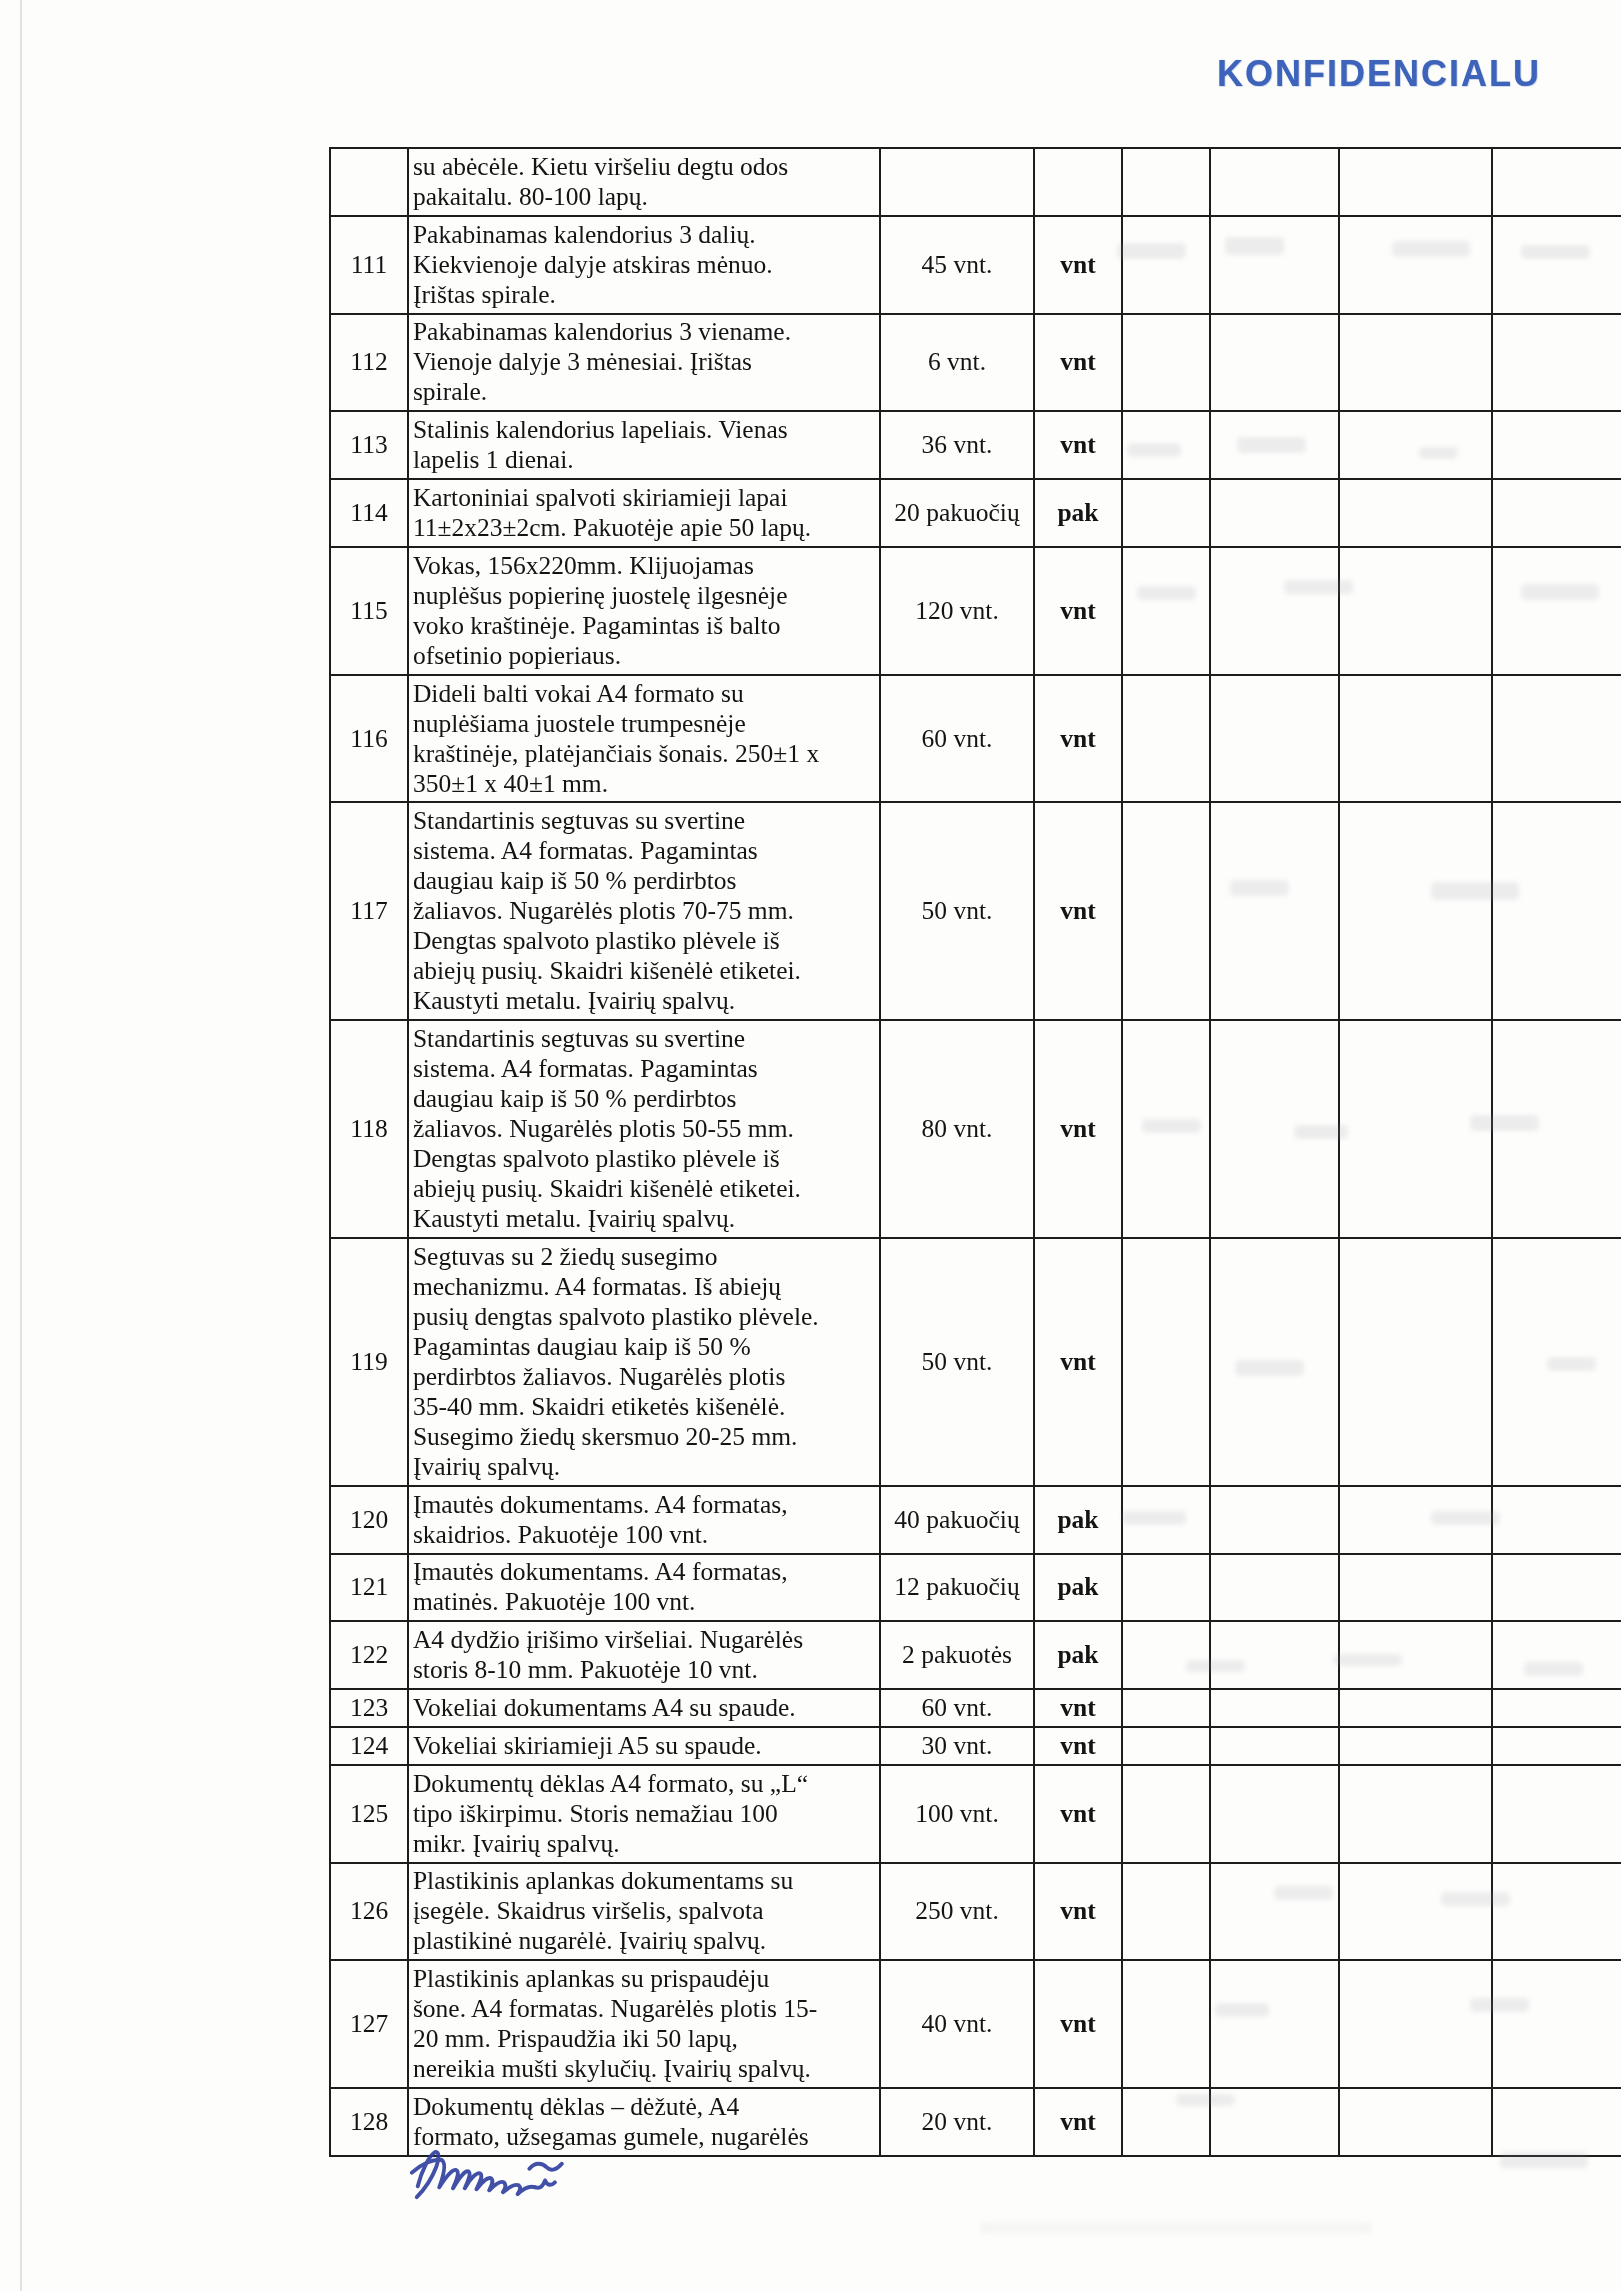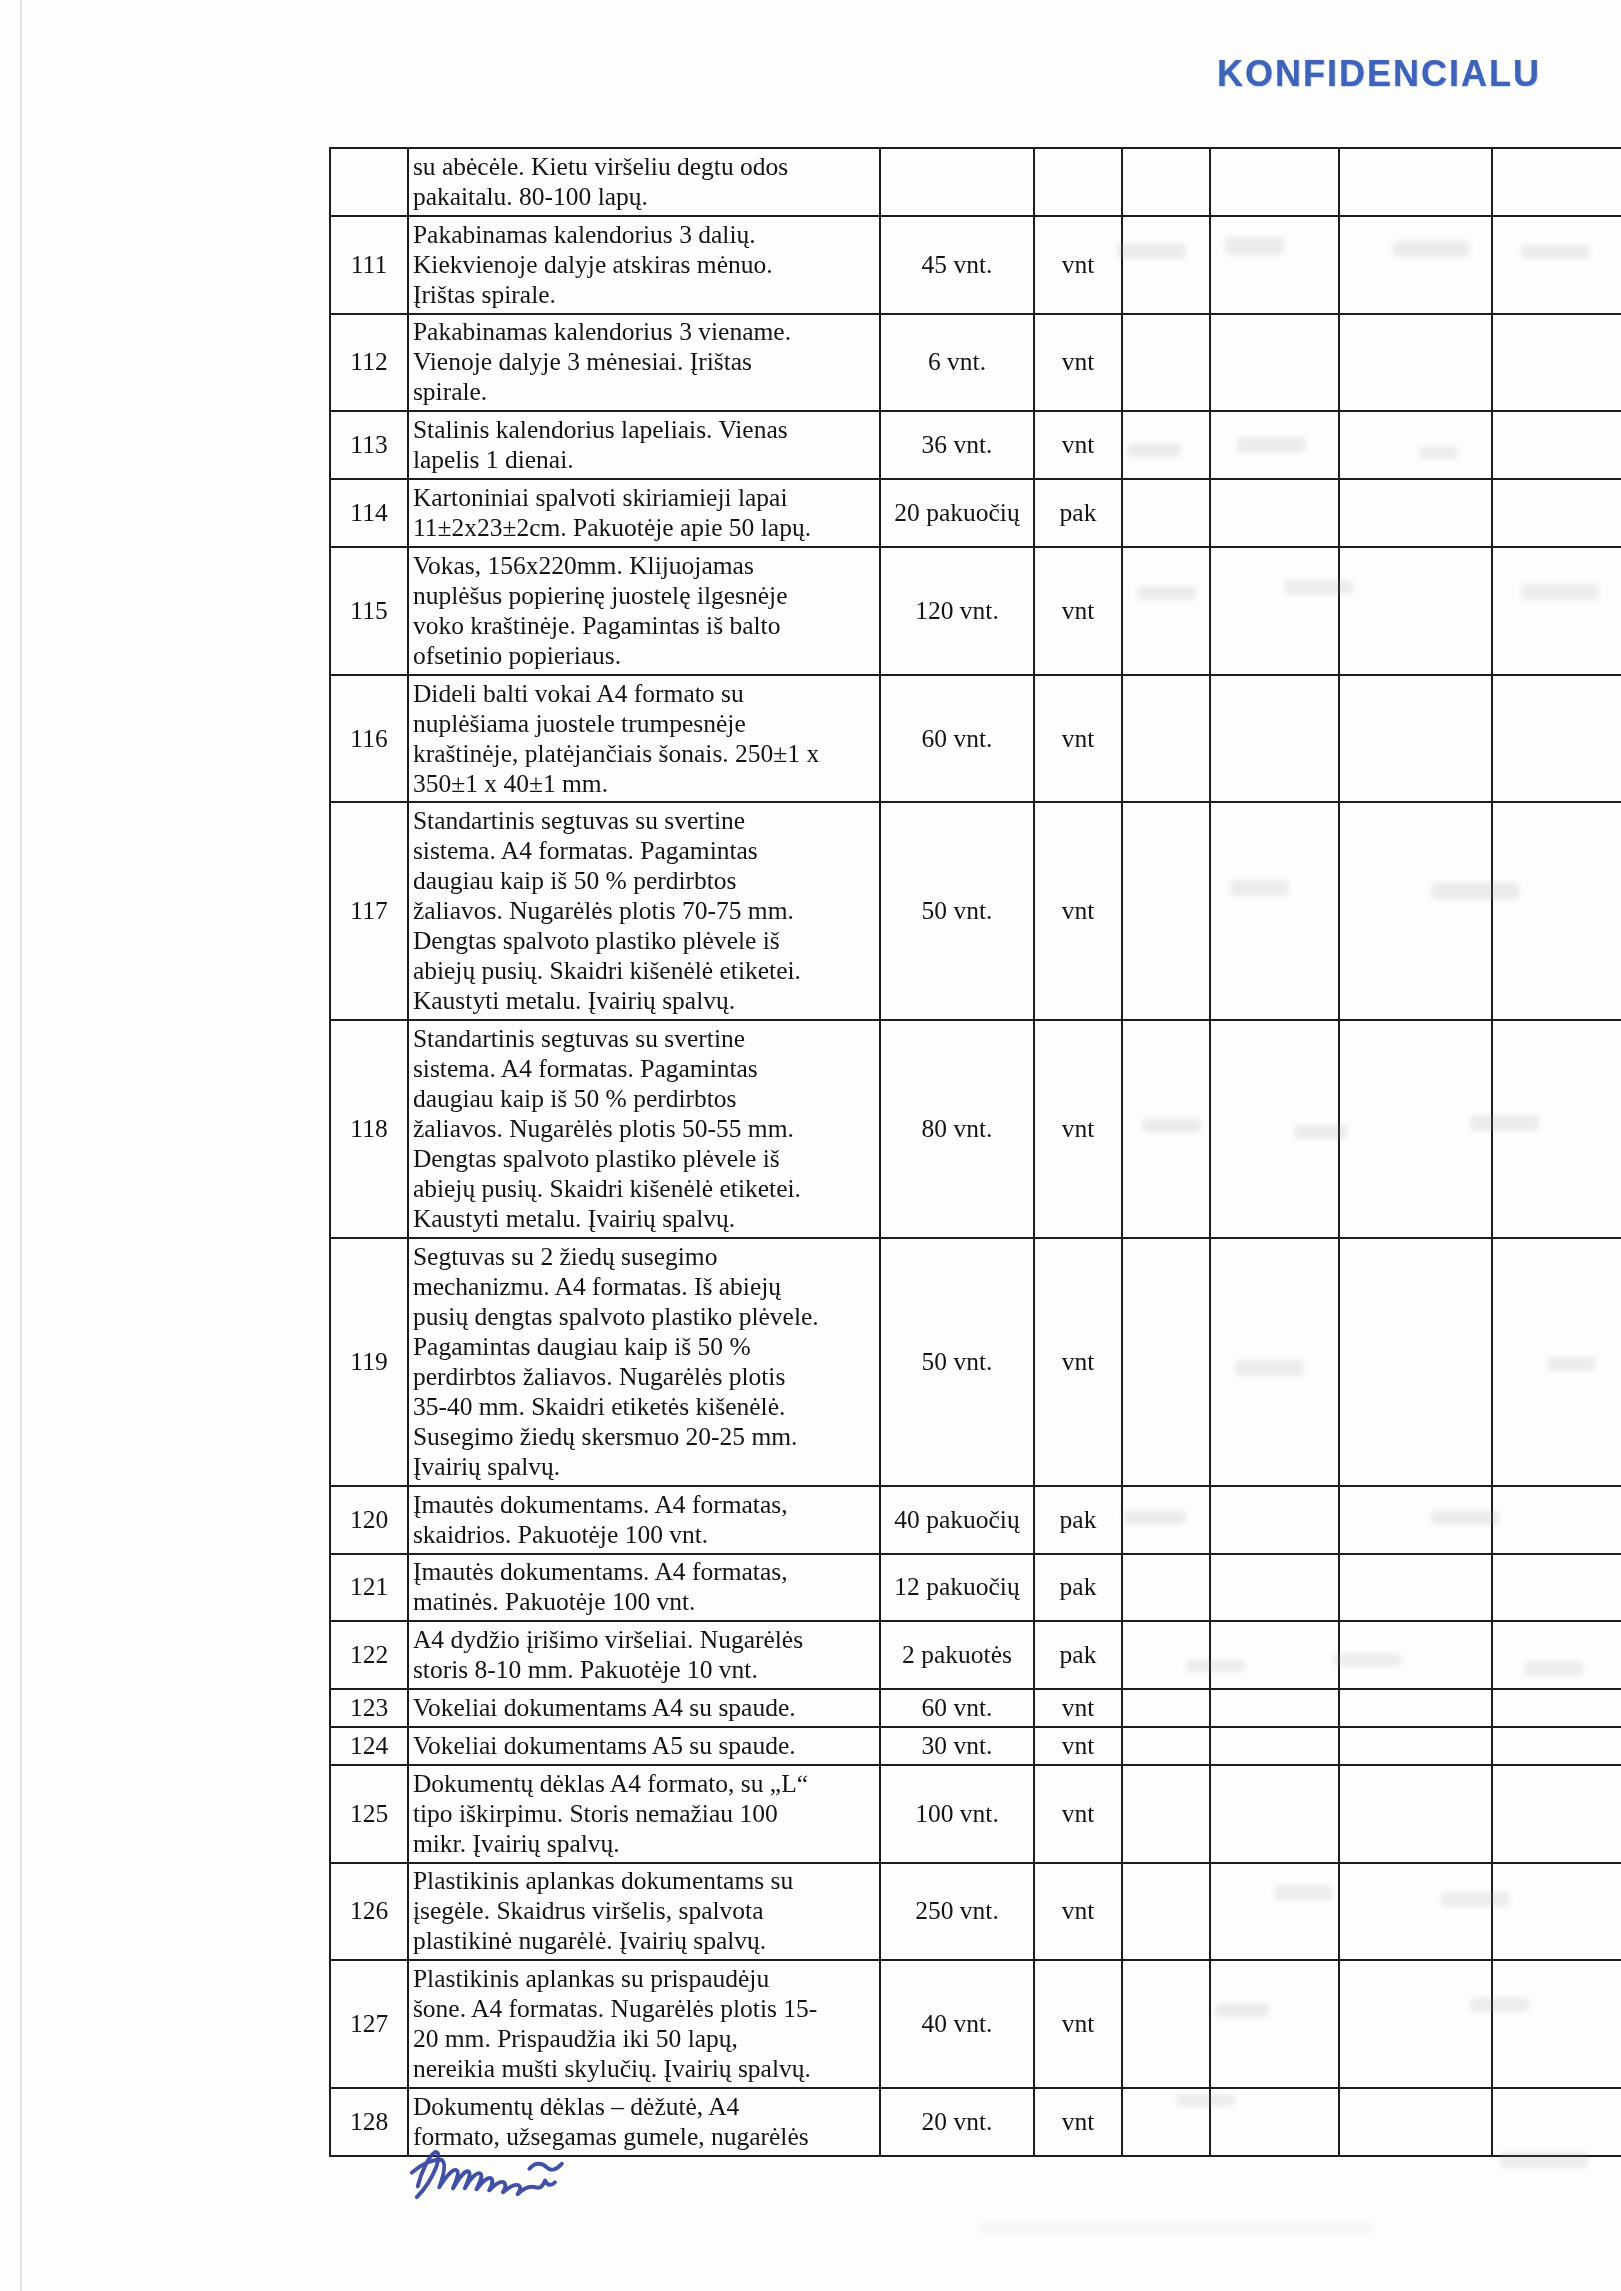--- a/index.html
+++ b/index.html
@@ -40,21 +40,21 @@
     font-size: 25.5px;
     line-height: 30px;
     color: #141414;
     vertical-align: middle;
     padding: 2.9px 3.9px;
     overflow: hidden;
   }
   td.c-no   { text-align: center; }
   td.c-desc { white-space: pre-line; padding: 3.9px 7.8px 3.9px 11.8px; }
   td.c-qty  { text-align: center; font-family: Liberation Serif, serif; }
-  td.c-unit { text-align: center; }
+  td.c-unit { text-align: center; font-weight: bold; }
   .signature {
     position: absolute; left: 404px; top: 2143px;
   }
   .ghost {
     position: absolute;
     background: rgba(150,150,155,0.16);
     border-radius: 4.9px;
     filter: blur(2.9px);
   }
 </style>
@@ -249,21 +249,21 @@
     <td class="c-desc">Vokeliai dokumentams A4 su spaude.</td>
     <td class="c-qty">60 vnt.</td>
     <td class="c-unit">vnt</td>
     <td class="c-empty"></td>
     <td class="c-empty"></td>
     <td class="c-empty"></td>
     <td class="c-empty"></td>
   </tr>
         <tr>
     <td class="c-no">124</td>
-    <td class="c-desc">Vokeliai dokumentams A5 su spaude.</td>
+    <td class="c-desc">Vokeliai skiriamieji A5 su spaude.</td>
     <td class="c-qty">30 vnt.</td>
     <td class="c-unit">vnt</td>
     <td class="c-empty"></td>
     <td class="c-empty"></td>
     <td class="c-empty"></td>
     <td class="c-empty"></td>
   </tr>
         <tr>
     <td class="c-no">125</td>
     <td class="c-desc">Dokumentų dėklas A4 formato, su „L“

